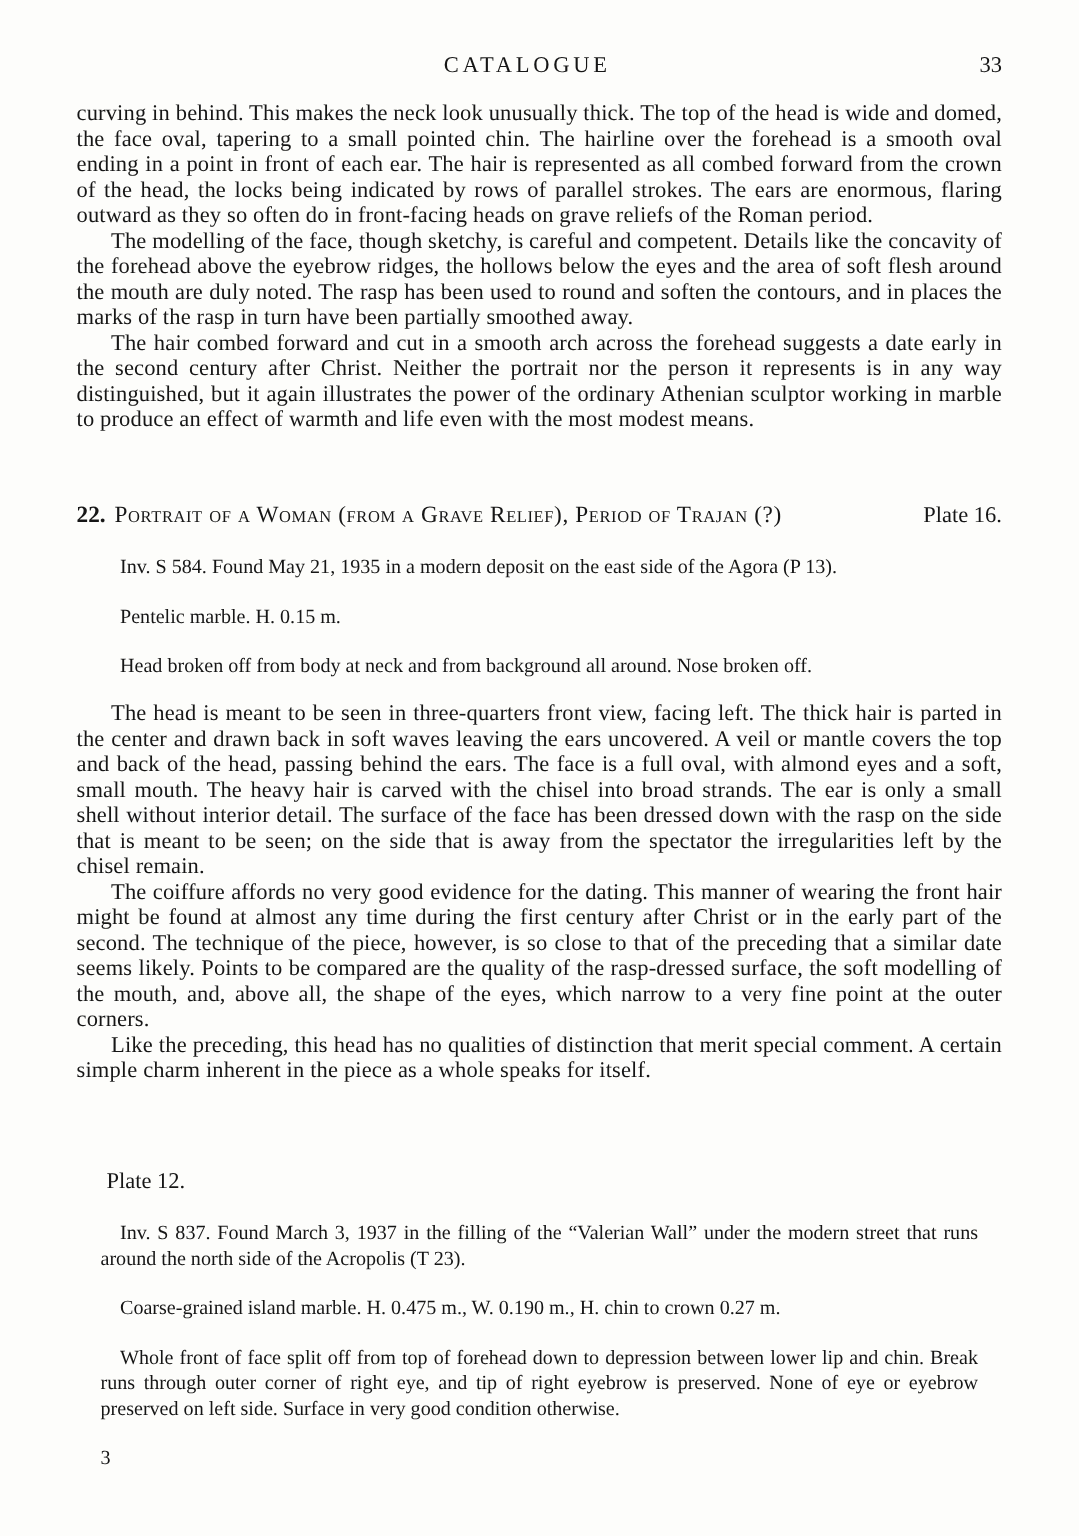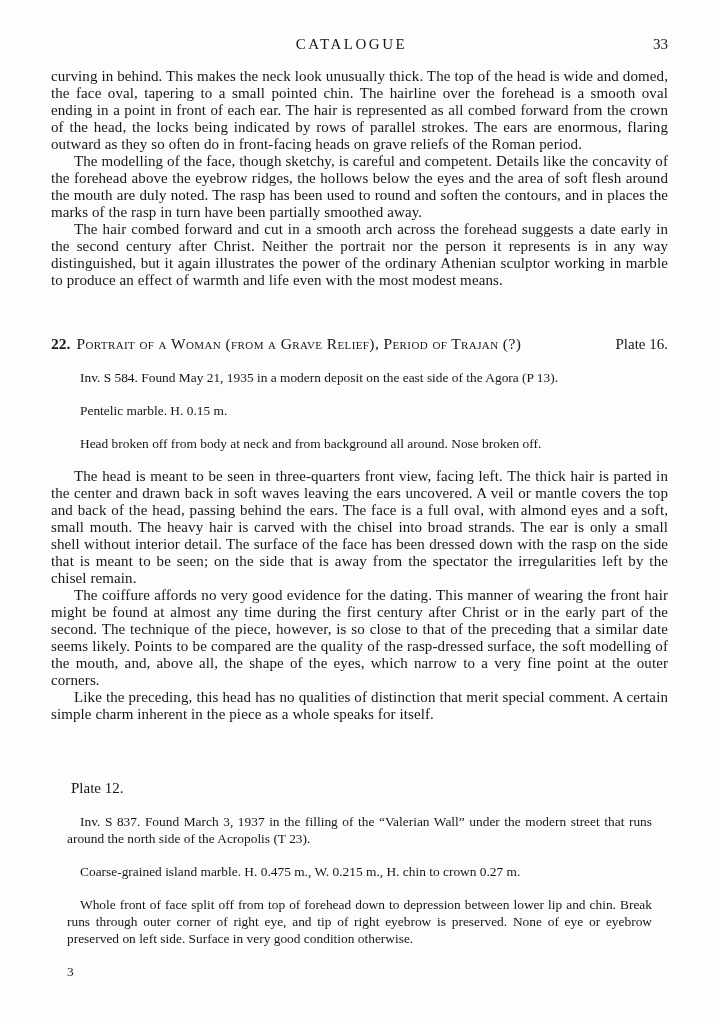--- a/index.html
+++ b/index.html
@@ -133,20 +133,20 @@
       <p class="indent">Like the preceding, this head has no qualities of distinction that merit special comment. A certain simple charm inherent in the piece as a whole speaks for itself.</p>
     </div>
   </div>
 
   <div class="entry entry-23">
     <div class="entry-heading">
       <span class="plate-ref">Plate 12.</span>
     </div>
     <div class="details">
       <p>Inv. S 837. Found March 3, 1937 in the filling of the “Valerian Wall” under the modern street that runs around the north side of the Acropolis (T 23).</p>
-      <p>Coarse-grained island marble. H. 0.475 m., W. 0.215 m., H. chin to crown 0.27 m.</p>
+      <p>Coarse-grained island marble. H. 0.475 m., W. 0.190 m., H. chin to crown 0.27 m.</p>
       <p>Whole front of face split off from top of forehead down to depression between lower lip and chin. Break runs through outer corner of right eye, and tip of right eyebrow is preserved. None of eye or eyebrow preserved on left side. Surface in very good condition otherwise.</p>
     </div>
   </div>
 
   <div class="signature">3</div>
 
 </div>
 
 </body></html>

